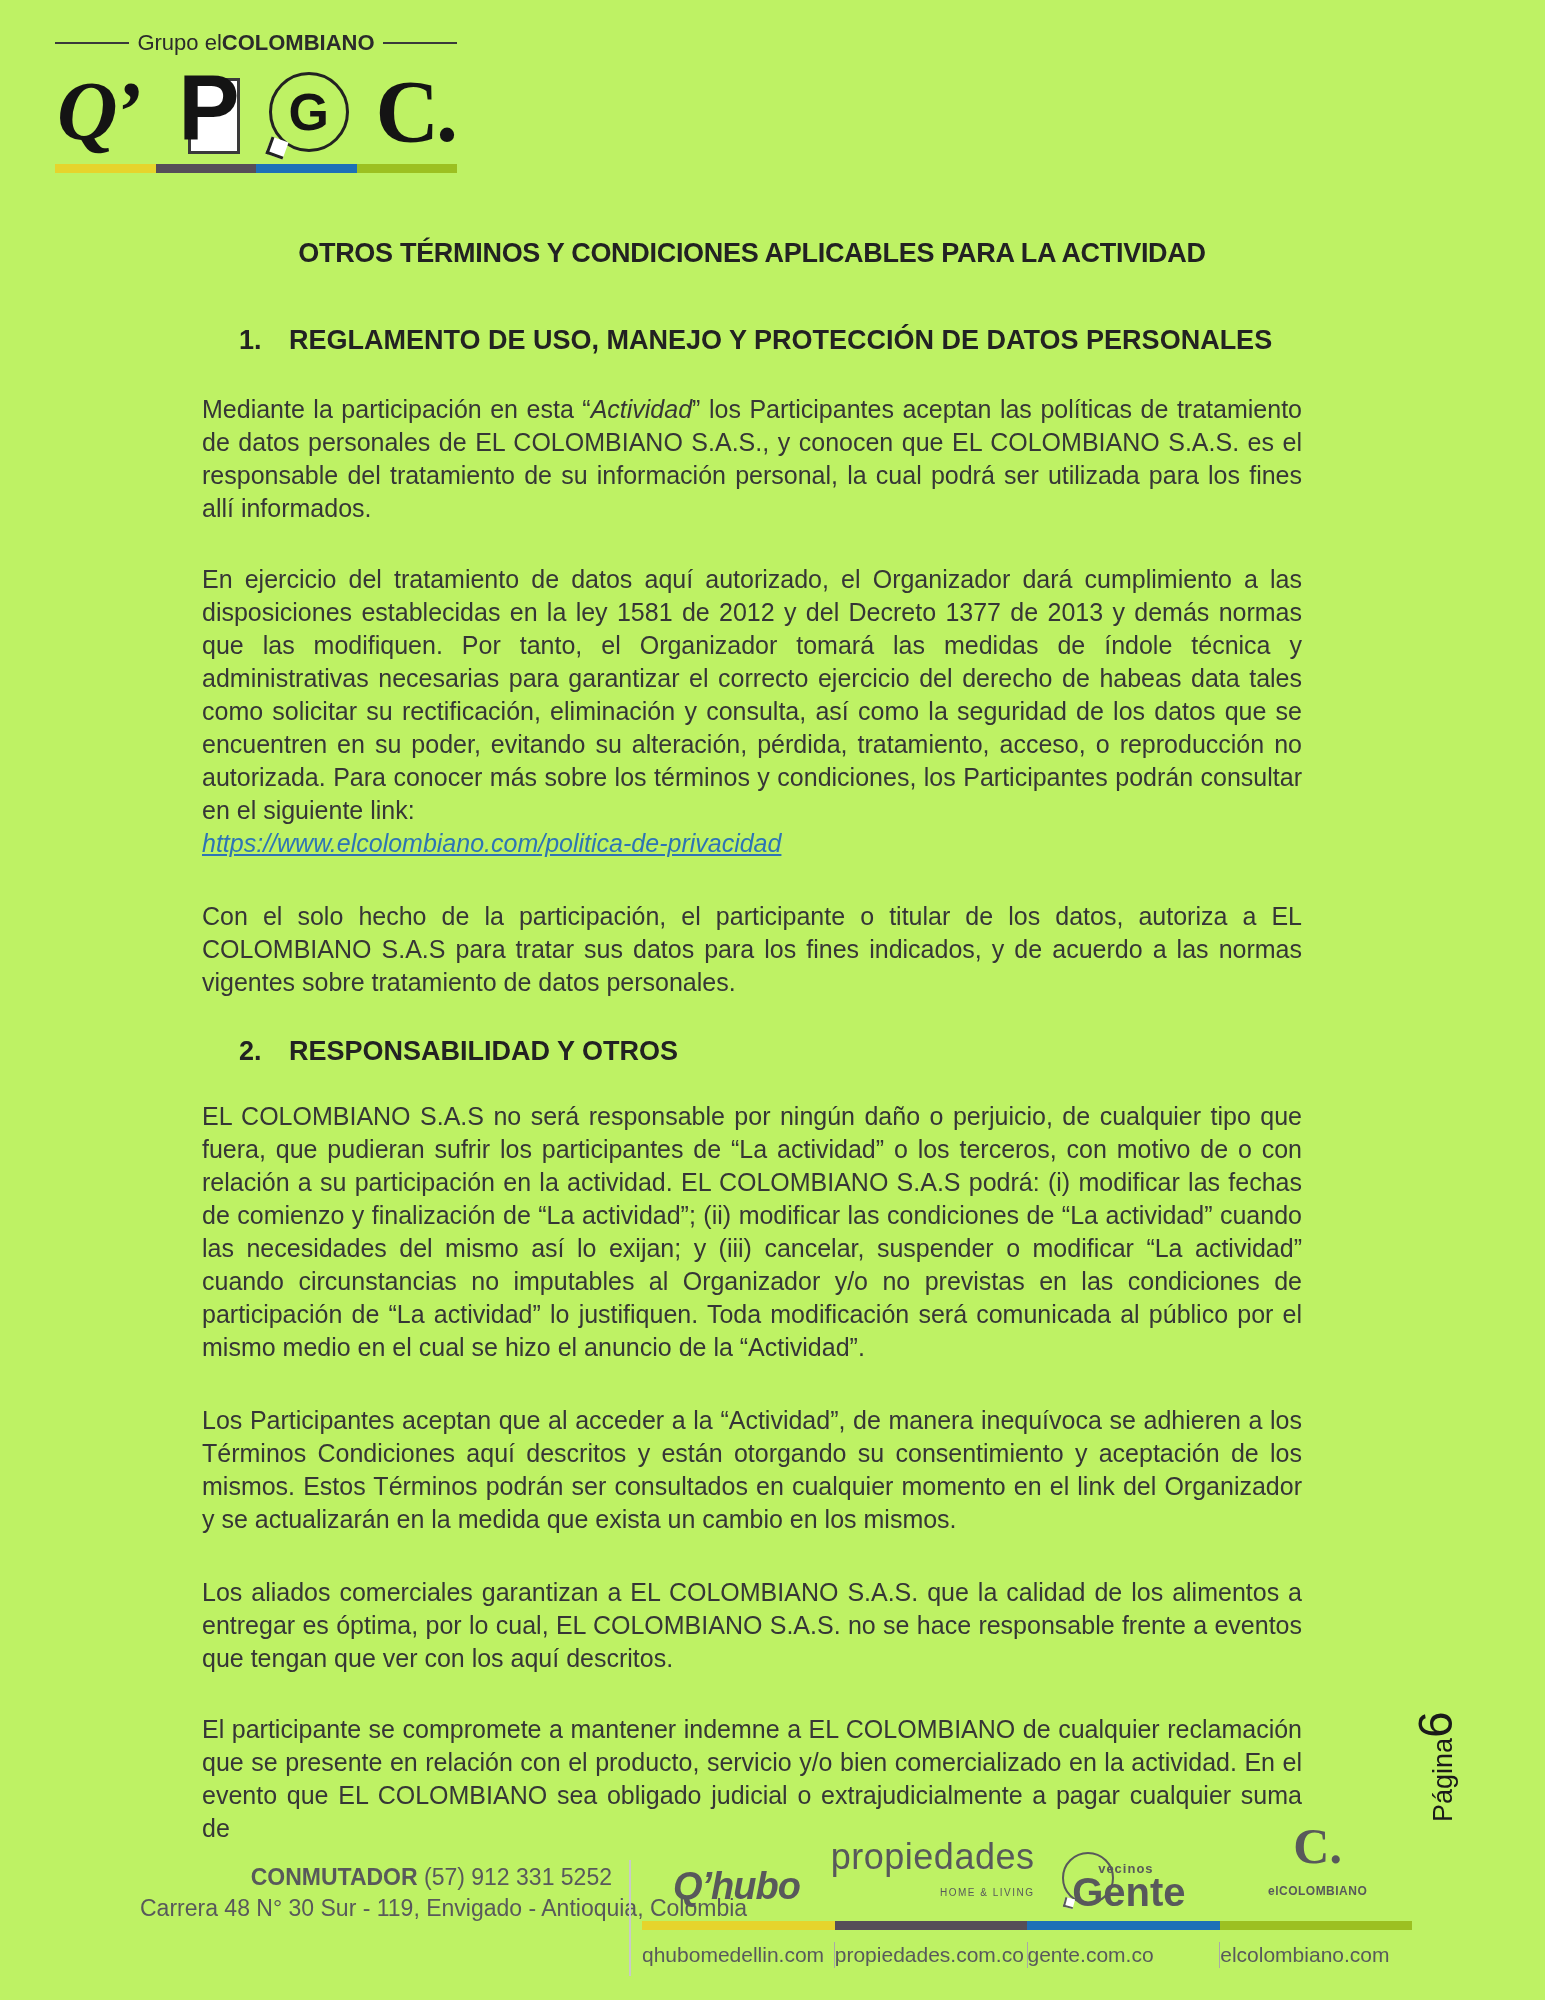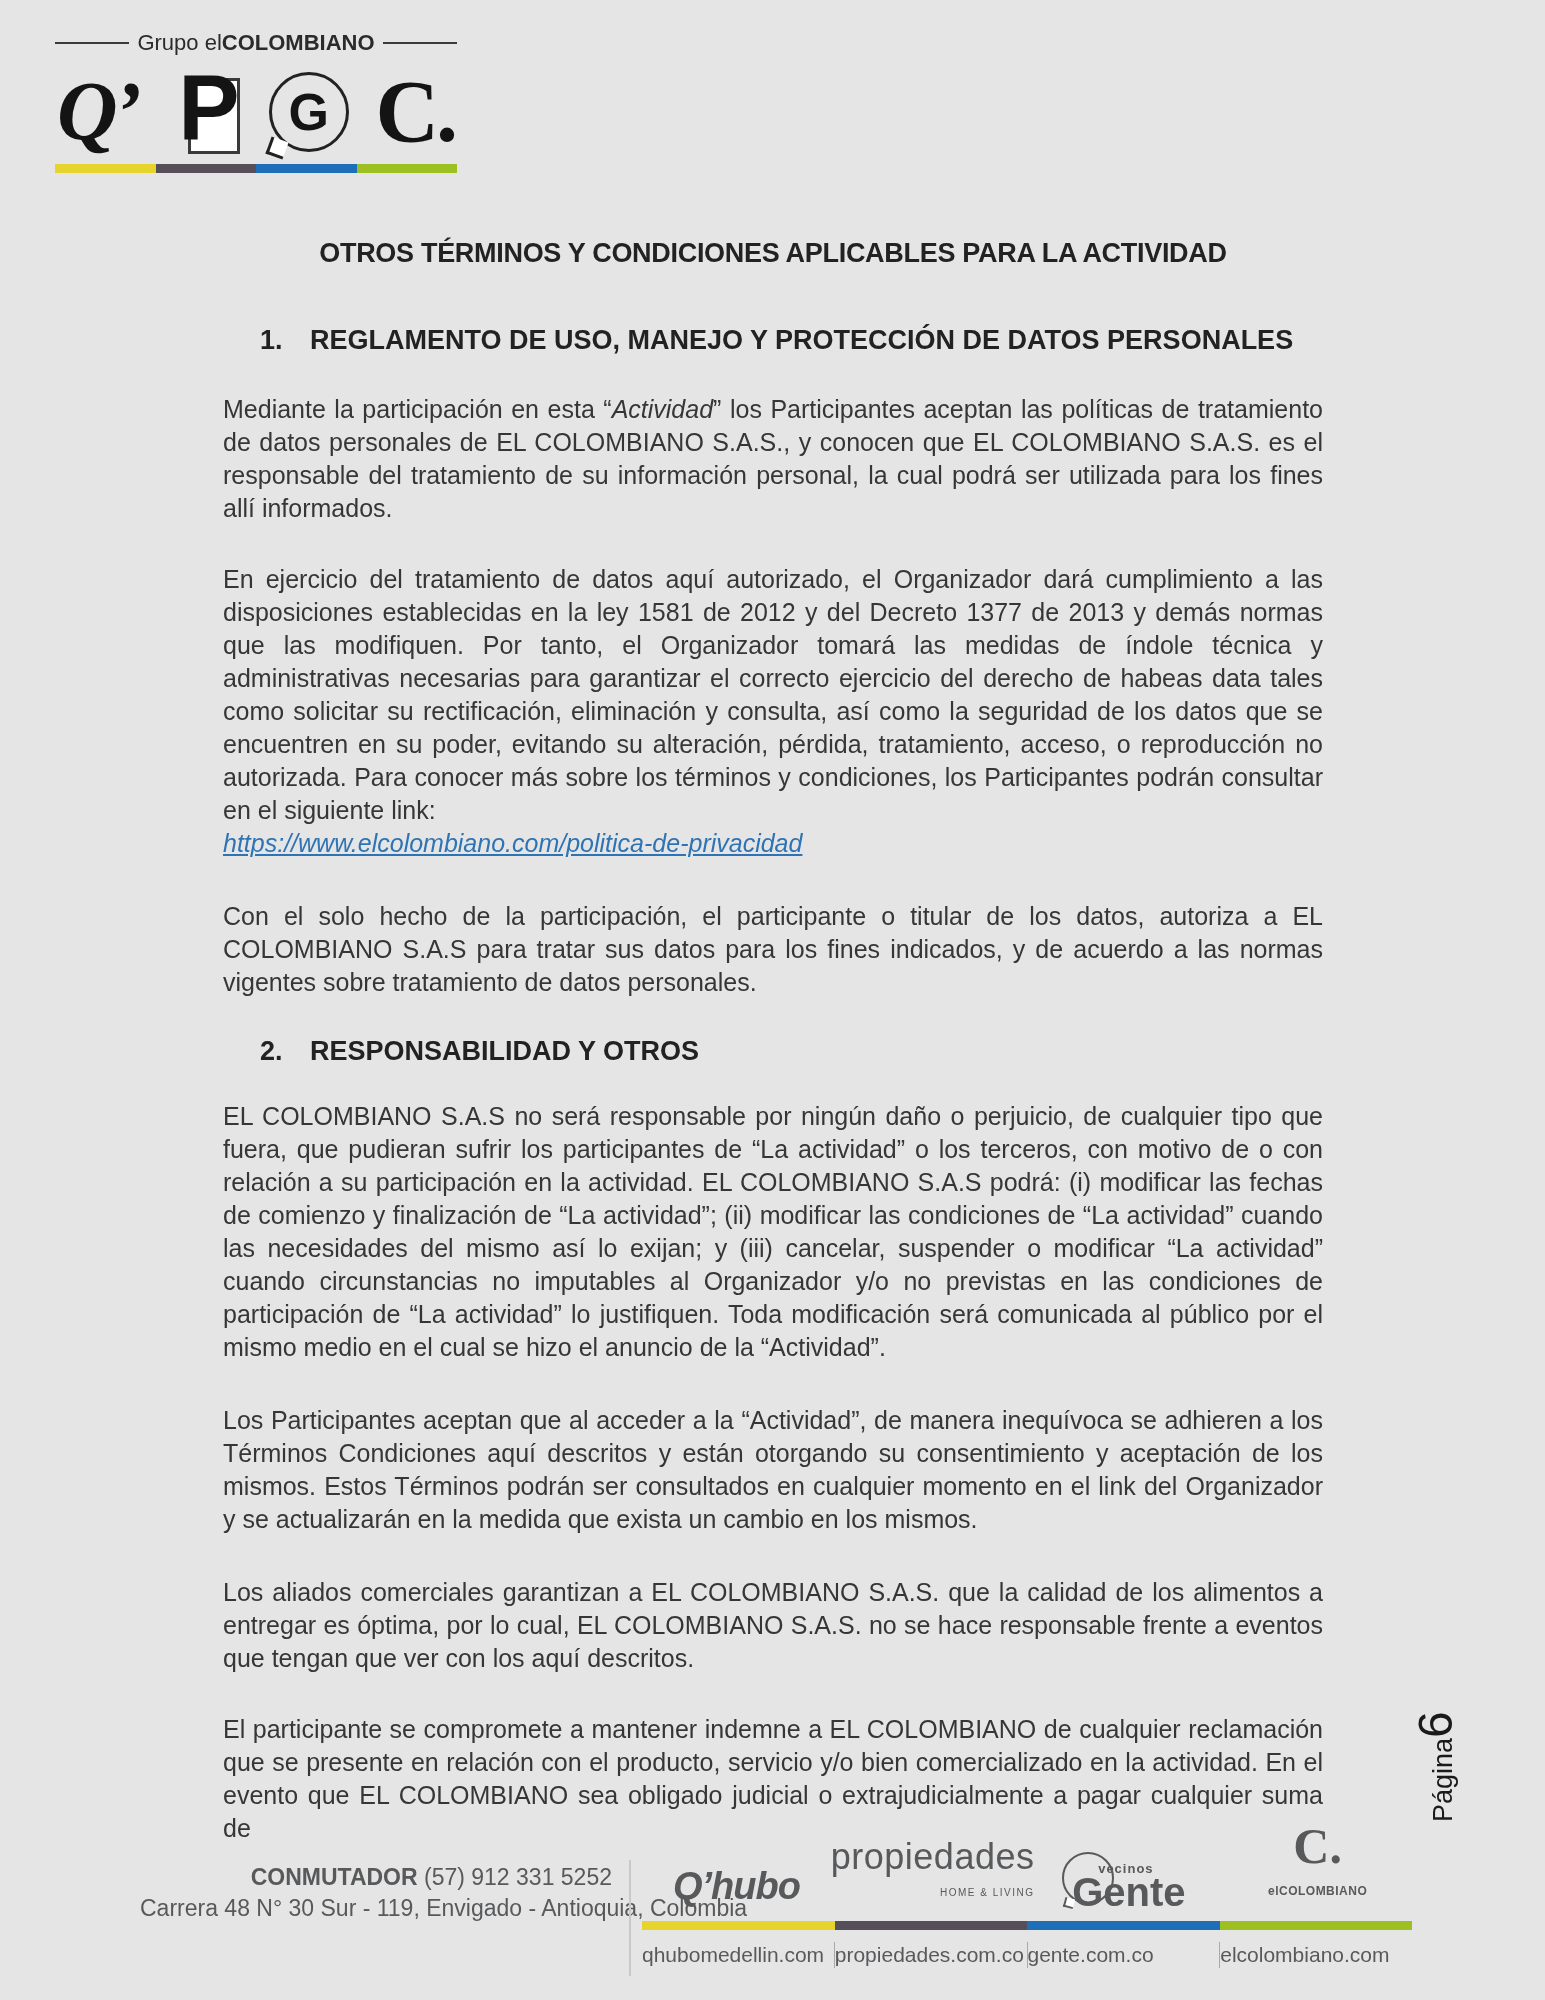--- a/index.html
+++ b/index.html
@@ -1,18 +1,18 @@
 <!DOCTYPE html>
 <html><head>
 <meta charset="utf-8">
 <style>
   * { margin:0; padding:0; box-sizing:border-box; }
   html,body { background:#ffffff; }
   .page {
-    position:relative; width:1545px; height:2000px; background:#e5e5e5;
+    position:relative; width:1545px; height:2000px; background:#bef264;
     font-family:"Liberation Sans", sans-serif; color:#363636; overflow:hidden;
   }
 
   
   .header-logo { position:absolute; left:55px; top:30px; width:402px; }
   .brand-line { display:flex; align-items:center; gap:8px; height:26px; }
   .brand-line .rule { flex:1; height:2px; background:#3a3a3a; }
   .brand-text { font-size:22px; color:#2b2b2b; white-space:nowrap; }
   .brand-text b { font-weight:700; }
   .logos-row { display:flex; align-items:flex-end; justify-content:space-between; height:96px; margin-top:4px; padding:0 2px; }
@@ -21,21 +21,21 @@
   .logo-p .p-box { position:absolute; left:24px; top:10px; width:52px; height:76px; border:3px solid #3a3a3a; background:#fff; }
   .logo-p .p-letter { position:absolute; left:14px; top:-6px; font-weight:700; font-size:92px; line-height:92px; color:#141414; }
   .logo-g { position:relative; width:80px; height:80px; border:3px solid #222; border-radius:50%; display:flex; align-items:center; justify-content:center; margin-bottom:4px; }
   .logo-g .g-letter { font-weight:700; font-size:52px; color:#141414; }
   .logo-g .g-tail { position:absolute; left:-4px; bottom:-8px; width:18px; height:18px; background:#fff; border-left:3px solid #222; border-bottom:3px solid #222; transform:rotate(20deg); }
   .logo-c { font-family:"Liberation Serif", serif; font-weight:900; font-size:88px; line-height:88px; color:#141414; letter-spacing:-3px; }
   .color-bar { display:flex; height:9px; width:100%; margin-top:8px; }
   .color-bar .seg { flex:1; height:100%; }
 
   
-  .content { position:absolute; left:223px; top:0; width:1100px; }
+  .content { position:absolute; left:202px; top:0; width:1100px; }
   .doc-title { margin-top:238px; text-align:center; font-size:27px; font-weight:700; letter-spacing:-0.3px; color:#222; }
   .sec-heading { font-size:27px; font-weight:700; color:#222; display:flex; }
   .sec-heading .num { width:50px; flex:0 0 50px; }
   .sec-heading.h1 { margin-top:56px; padding-left:37px; }
   .sec-heading.h2 { margin-top:37px; padding-left:37px; }
   .para { font-size:25px; line-height:33px; text-align:justify; color:#363636; }
   .p1 { margin-top:37px; }
   .p2 { margin-top:38px; }
   .p3 { margin-top:40px; }
   .p4 { margin-top:33px; }

